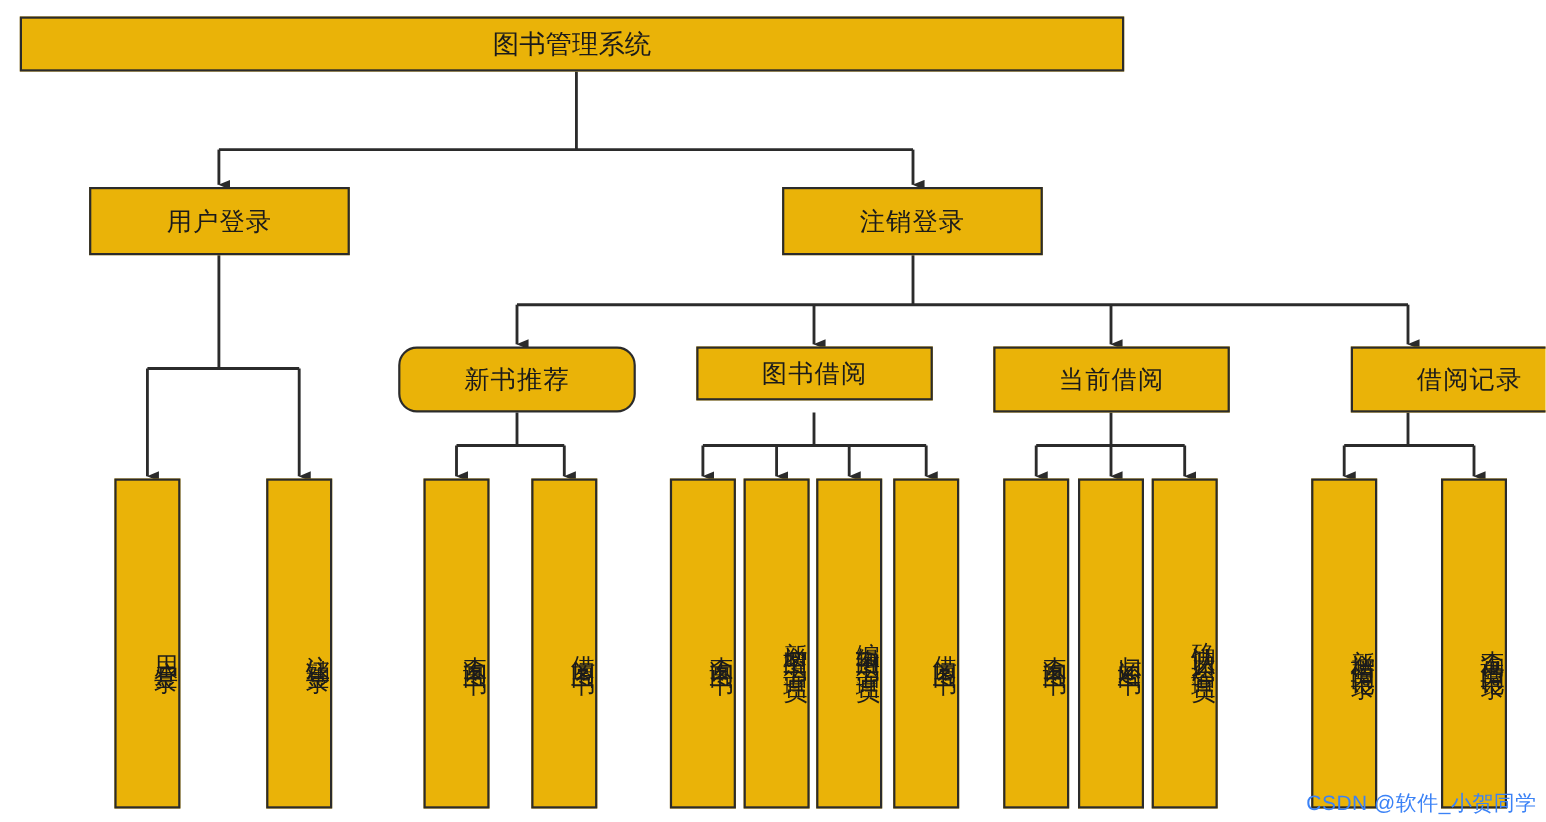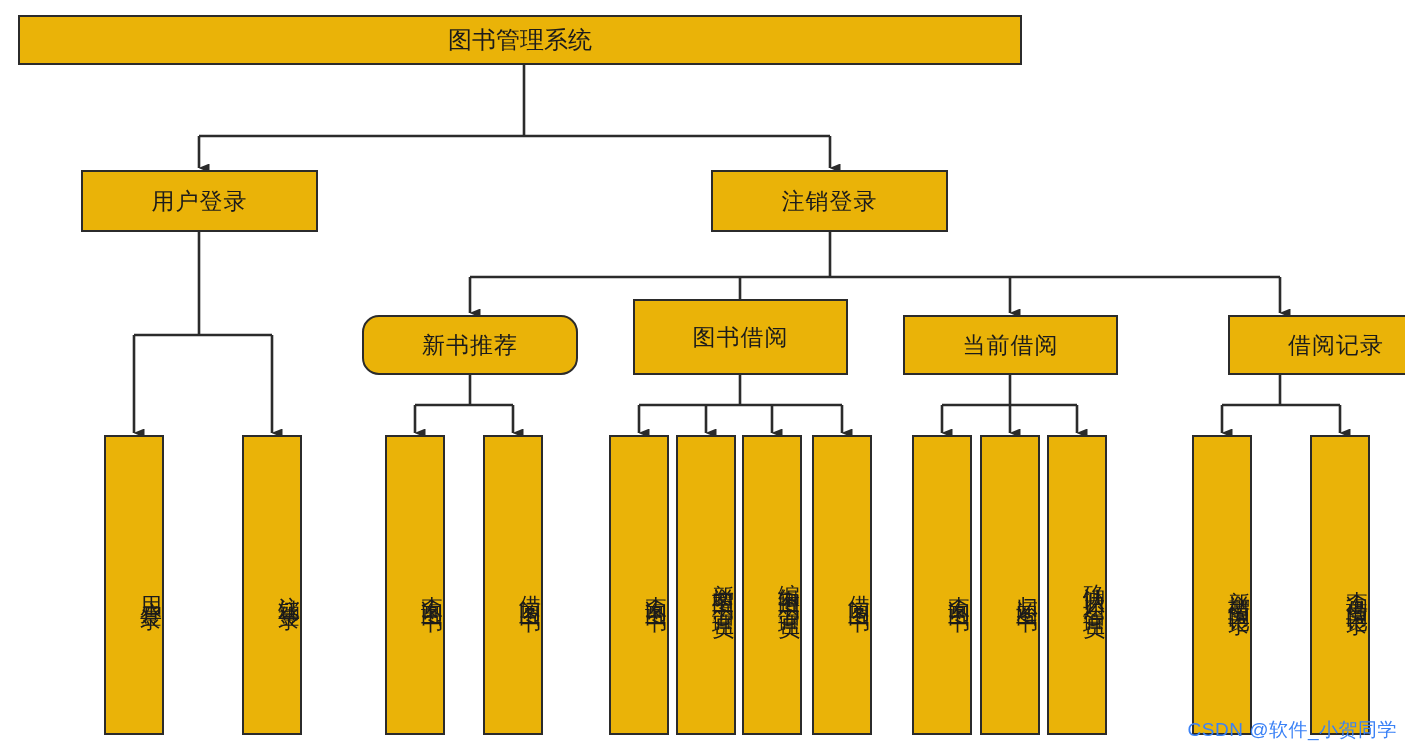--- a/index.html
+++ b/index.html
@@ -110,21 +110,21 @@
   <div class="node h" style="left:81px;top:170px;width:237px;height:62px;">
     <span>用户登录</span>
   </div>
   <div class="node h" style="left:711px;top:170px;width:237px;height:62px;">
     <span>注销登录</span>
   </div>
 
   <div class="node h" style="left:362px;top:315px;width:216px;height:60px;border-radius:17px;">
     <span>新书推荐</span>
   </div>
-  <div class="node h" style="left:633px;top:299px;width:215px;height:76px;">
+  <div class="node h" style="left:633px;top:315px;width:215px;height:49px;">
     <span>图书借阅</span>
   </div>
   <div class="node h" style="left:903px;top:315px;width:215px;height:60px;">
     <span>当前借阅</span>
   </div>
   <div class="node h" style="left:1228px;top:315px;width:216px;height:60px;">
     <span>借阅记录</span>
   </div>
 
   <div class="node v" style="left:104px;top:435px;width:60px;height:300px;">

